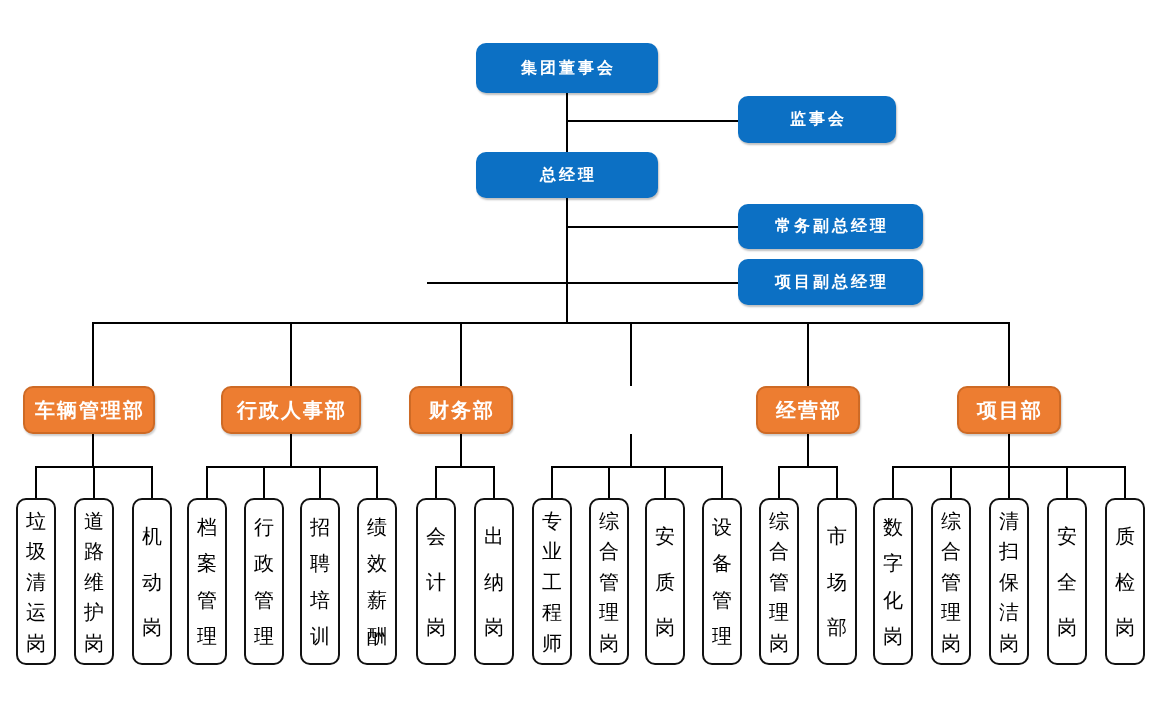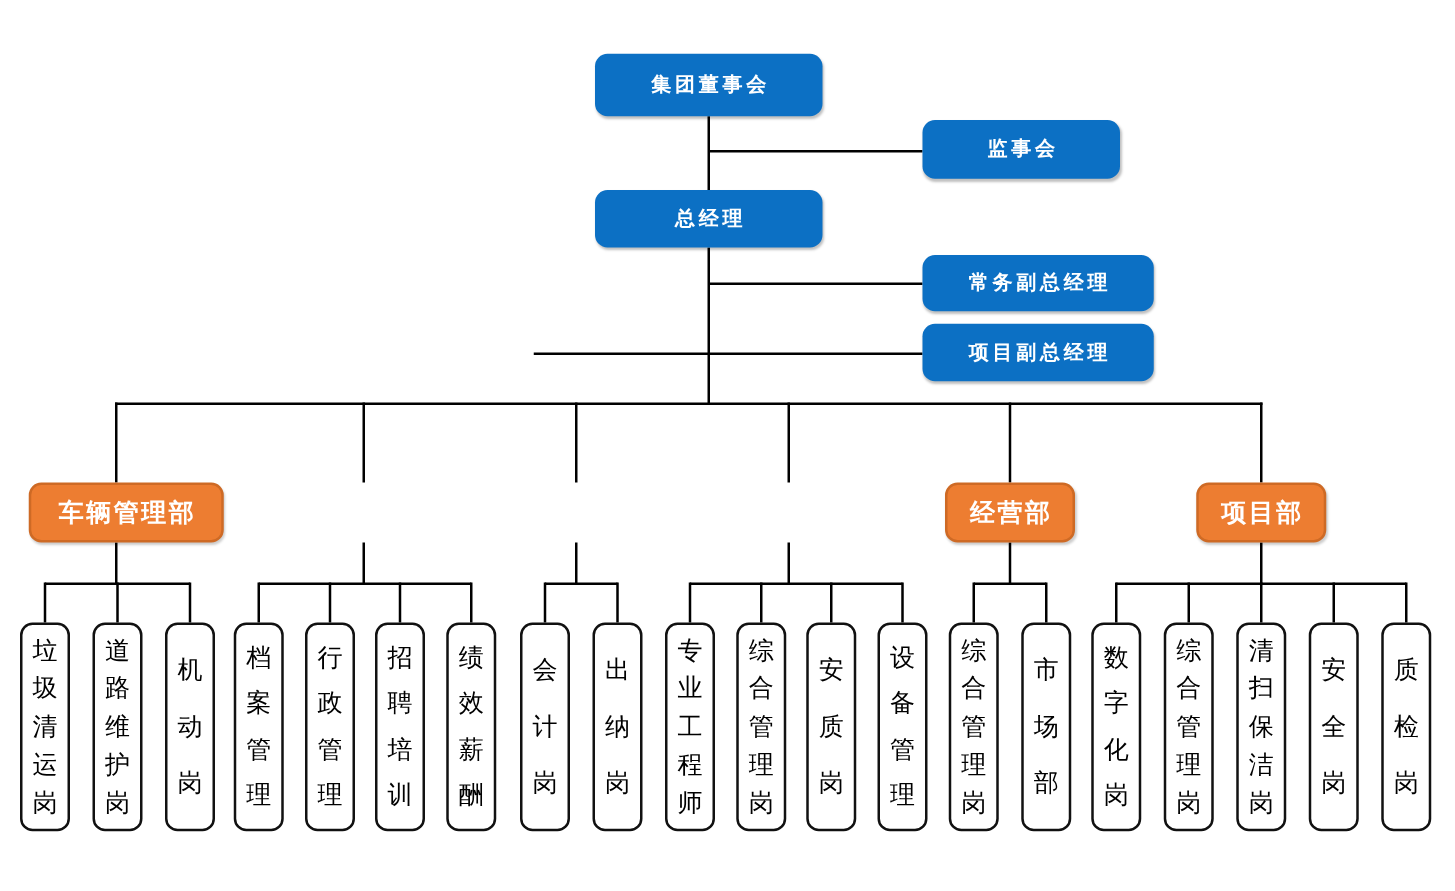--- a/index.html
+++ b/index.html
@@ -113,21 +113,23 @@
   <div class="line v" style="left:1008px;top:466px;height:32px"></div>
   <div class="line v" style="left:1066px;top:466px;height:32px"></div>
   <div class="line v" style="left:1124px;top:466px;height:32px"></div>
 
   <div class="exec" style="left:476px;top:43px;width:182px;height:50px">集团董事会</div>
   <div class="exec" style="left:738px;top:96px;width:158px;height:47px">监事会</div>
   <div class="exec" style="left:738px;top:204px;width:185px;height:45px">常务副总经理</div>
   <div class="exec" style="left:476px;top:152px;width:182px;height:46px">总经理</div>
   <div class="exec" style="left:738px;top:259px;width:185px;height:46px">项目副总经理</div>
 
-  <div class="dept" style="left:23px;width:156px">车辆管理部</div>
+  <div class="dept" style="left:23px;width:132px">车辆管理部</div>
+  <div class="dept" style="left:221px;width:140px">行政人事部</div>
+  <div class="dept" style="left:409px;width:104px">财务部</div>
   <div class="dept" style="left:756px;width:104px">经营部</div>
   <div class="dept" style="left:957px;width:104px">项目部</div>
 
   <div class="pos" style="left:16px">
     <div class="vtext">
         <span>垃</span>
         <span>圾</span>
         <span>清</span>
         <span>运</span>
         <span>岗</span>

